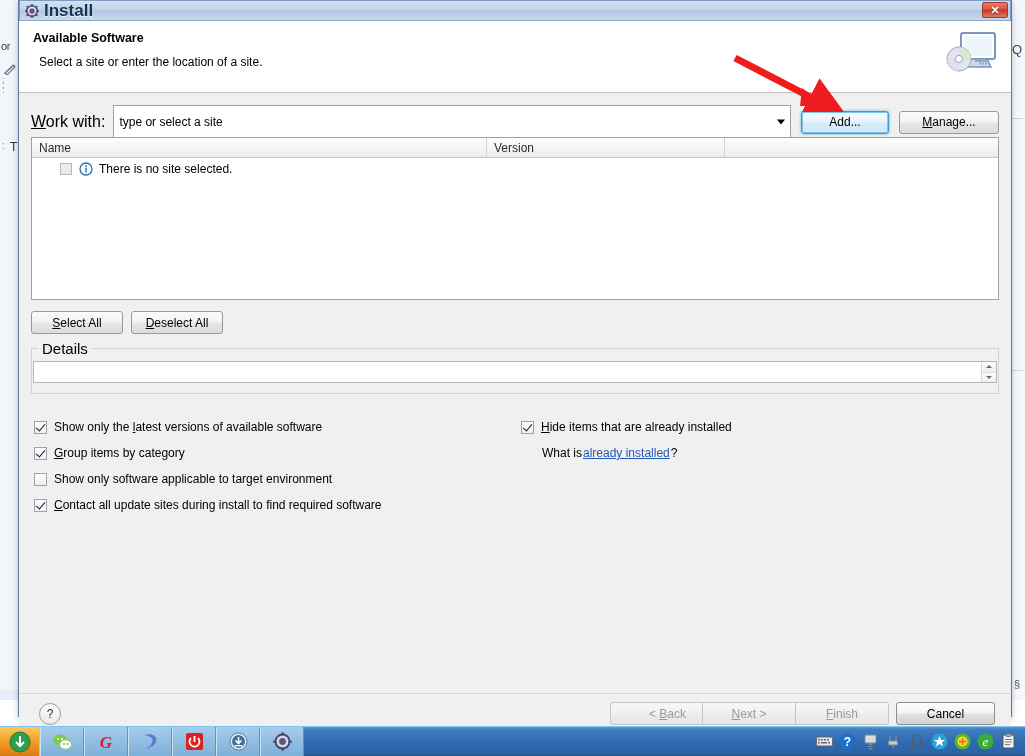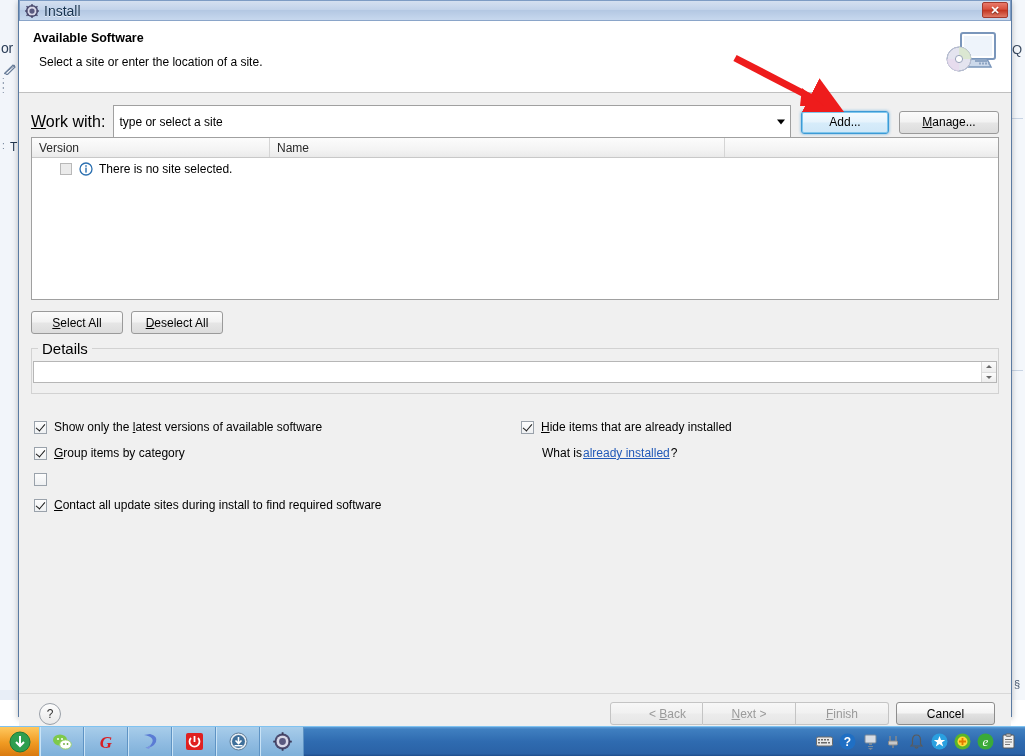--- a/index.html
+++ b/index.html
@@ -22,21 +22,21 @@
     position: absolute; left: 0; top: 0; width: 1025px; height: 730px;
     background: #ffffff;
   }
   .bg-left-strip {
     position: absolute; left: 0; top: 0; width: 22px; height: 730px;
     background: #f2f5fa;
     border-right: 1px solid #9aabc4;
   }
   .bg-left-tabtext {
     position: absolute; left: 1px; top: 40px;
-    font-size: 14px; color: #2c3e58; letter-spacing: -0.3px;
+    font-size: 11px; color: #2c3e58; letter-spacing: -0.3px;
   }
   .bg-left-icon {
     position: absolute; left: 3px; width: 14px; height: 12px;
   }
   .bg-left-dots {
     position: absolute; left: 2px; top: 78px;
     font-size: 9px; color: #6f7f96; line-height: 5px;
   }
   .bg-left-T {
     position: absolute; left: 10px; top: 140px;
@@ -87,21 +87,21 @@
     border: 1px solid #7d9cc4;
     border-bottom: 1px solid #8aa5c9;
     display: flex; align-items: center;
     padding-left: 5px;
   }
   .title-icon {
     width: 14px; height: 14px; margin-right: 5px;
     flex: 0 0 auto;
   }
   .title-text {
-    font-size: 14px; color: #17334f; font-weight: normal;
+    font-size: 17px; color: #17334f; font-weight: bold;
     text-shadow: 0 1px 0 rgba(255,255,255,0.7);
   }
   .close-btn {
     position: absolute; right: 2px; top: 1px;
     width: 26px; height: 16px;
     border: 1px solid #a33a2e;
     border-radius: 2px;
     background: linear-gradient(to bottom, #e8796a 0%, #d9503d 45%, #c2341f 50%, #e07a66 100%);
     display: flex; align-items: center; justify-content: center;
     cursor: pointer;
@@ -499,22 +499,22 @@
           <span class="combo-value">type or select a site</span>
           <span class="combo-arrow"></span>
         </div>
         <button class="btn btn-add focused">Add...</button>
         <button class="btn btn-manage"><span class="mn">M</span><span>anage...</span></button>
       </div>
 
 
       <div class="table">
         <div class="thead">
+          <div class="th th-name">Name</div>
           <div class="th th-version">Version</div>
-          <div class="th th-name">Name</div>
           <div class="th th-rest"></div>
         </div>
         <div class="trow">
           <span class="row-check"></span>
           <svg class="info-icon" viewBox="0 0 14 14">
             <circle cx="7" cy="7" r="6" fill="#ffffff" stroke="#2a6fb0" stroke-width="1.3"></circle>
             <rect x="6.3" y="5.6" width="1.4" height="5" fill="#2a6fb0"></rect>
             <rect x="6.3" y="3.2" width="1.4" height="1.6" fill="#2a6fb0"></rect>
           </svg>
           <span class="row-label">There is no site selected.</span>
@@ -551,20 +551,21 @@
             <span class="opt-label"><span>Show only the </span><span class="mn">l</span><span>atest versions of available software</span></span>
           </div>
 
           <div class="optrow">
             <span class="cb checked"></span>
             <span class="opt-label"><span></span><span class="mn">G</span><span>roup items by category</span></span>
           </div>
 
           <div class="optrow">
             <span class="cb"></span>
+            <span class="opt-label"><span>Show only software applicable to target environment</span><span class="mn"></span><span></span></span>
           </div>
 
           <div class="optrow">
             <span class="cb checked"></span>
             <span class="opt-label"><span></span><span class="mn">C</span><span>ontact all update sites during install to find required software</span></span>
           </div>
 
         </div>
 
         <div class="opt-col-right">

